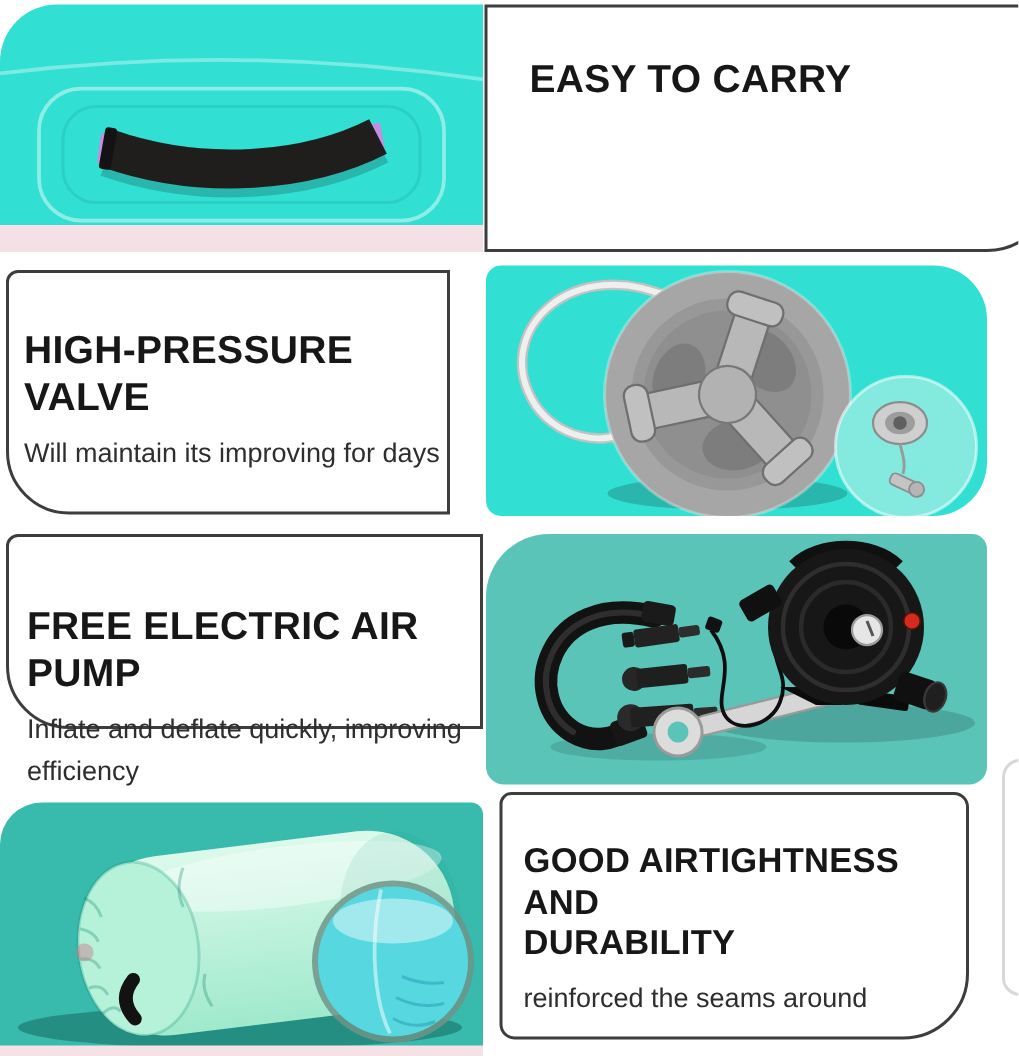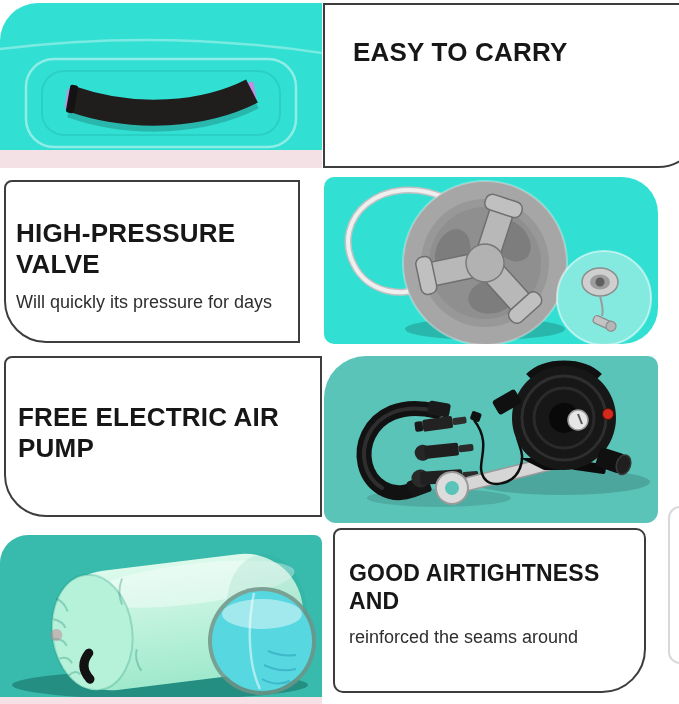--- a/index.html
+++ b/index.html
@@ -25,21 +25,21 @@
 
   
   .img1{left:0; top:3px; width:322px; height:165px; border-radius:38px 0 0 0; background:var(--turquoise);}
   .p1{left:323px; top:3px; width:379px; height:165px; border-radius:0 10px 44px 0; padding:32px 14px 0 28px;}
 
   
   .p2{left:4px; top:180px; width:296px; height:163px; border-radius:8px 0 0 42px; padding:36px 4px 4px 10px;}
   .img2{left:324px; top:177px; width:334px; height:167px; border-radius:10px 36px 36px 10px; background:var(--turquoise);}
 
   
-  .p3{left:4px; top:356px; width:318px; height:161px; border-radius:8px 0 0 42px; padding:44px 12px 0 12px;}
+  .p3{left:4px; top:356px; width:318px; height:130px; border-radius:8px 0 0 42px; padding:44px 12px 0 12px;}
   .img3{left:324px; top:356px; width:334px; height:167px; border-radius:42px 10px 12px 12px; background:var(--teal-muted);}
 
   
   .img4{left:0; top:535px; width:322px; height:169px; border-radius:28px 8px 0 0; background:var(--teal-dark);}
   .p4{left:333px; top:528px; width:313px; height:165px; border-radius:8px 10px 44px 10px; padding:30px 12px 0 14px;}
   .p4 .title{font-size:23px;}
   .peek-card{
     position:absolute; left:668px; top:506px; width:30px; height:158px;
     background:#fff; border:2px solid #d8d8d8; border-radius:12px; box-sizing:border-box;
   }
@@ -69,21 +69,21 @@
     </div>
     <div class="body">
     </div>
   </div>
 
   <div class="panel p2">
     <div class="title">
       <span>HIGH-PRESSURE VALVE</span>
     </div>
     <div class="body">
-      <span>Will quickly its pressure for days</span>
+      <span>Will maintain its improving for days</span>
     </div>
   </div>
 
   <div class="photo img2">
     <svg width="334" height="167" viewBox="0 0 334 167">
       <ellipse cx="161" cy="152" rx="80" ry="11" fill="rgba(0,0,0,0.18)"></ellipse>
       <path d="M 124 22 C 58 -8 6 42 30 88 C 44 116 82 122 98 108" fill="none" stroke="#c2c2c2" stroke-width="7" stroke-linecap="round"></path>
       <path d="M 124 22 C 58 -8 6 42 30 88 C 44 116 82 122 98 108" fill="none" stroke="#efefef" stroke-width="4" stroke-linecap="round"></path>
       <g transform="translate(161,86)">
         <circle r="82" fill="#a6a6a6"></circle>
@@ -125,20 +125,24 @@
           <rect x="-9" y="-4" width="18" height="8" rx="3" fill="#c4c4c4" stroke="#8d8d8d" stroke-width="1.2"></rect>
           <circle cx="10" cy="0" r="5" fill="#b5b5b5" stroke="#8d8d8d" stroke-width="1.2"></circle>
         </g>
       </g>
     </svg>
   </div>
 
   <div class="panel p3">
     <div class="title">
       <span>FREE ELECTRIC AIR PUMP</span>
+    </div>
+    <div class="body">
+      <span>Inflate and deflate quickly, improving</span>
+      <span>efficiency</span>
     </div>
   </div>
 
   <div class="photo img3">
     <svg width="334" height="167" viewBox="0 0 334 167">
       <ellipse cx="238" cy="126" rx="88" ry="13" fill="rgba(0,0,0,0.15)"></ellipse>
       <ellipse cx="115" cy="142" rx="72" ry="9" fill="rgba(0,0,0,0.12)"></ellipse>
       <path d="M 112 55 C 40 38 22 110 58 132 C 70 139 84 138 94 130" fill="none" stroke="#121212" stroke-width="15" stroke-linecap="round"></path>
       <path d="M 112 55 C 40 38 22 110 58 132" fill="none" stroke="rgba(255,255,255,0.12)" stroke-width="4" stroke-linecap="round"></path>
       <rect x="104" y="46" width="22" height="14" rx="3" fill="#1a1a1a" transform="rotate(10 115 53)"></rect>
@@ -222,20 +226,21 @@
             <path d="M 0 38 q 14 8 28 2"></path>
         </g>
       </g>
       <rect x="0" y="162" width="322" height="7" fill="#f6e2e6"></rect>
     </svg>
   </div>
 
   <div class="panel p4">
     <div class="title">
       <span>GOOD AIRTIGHTNESS AND</span>
+      <span>DURABILITY</span>
     </div>
     <div class="body">
       <span>reinforced the seams around</span>
     </div>
   </div>
 
   <div class="peek-card"></div>
 
 </div>
 

